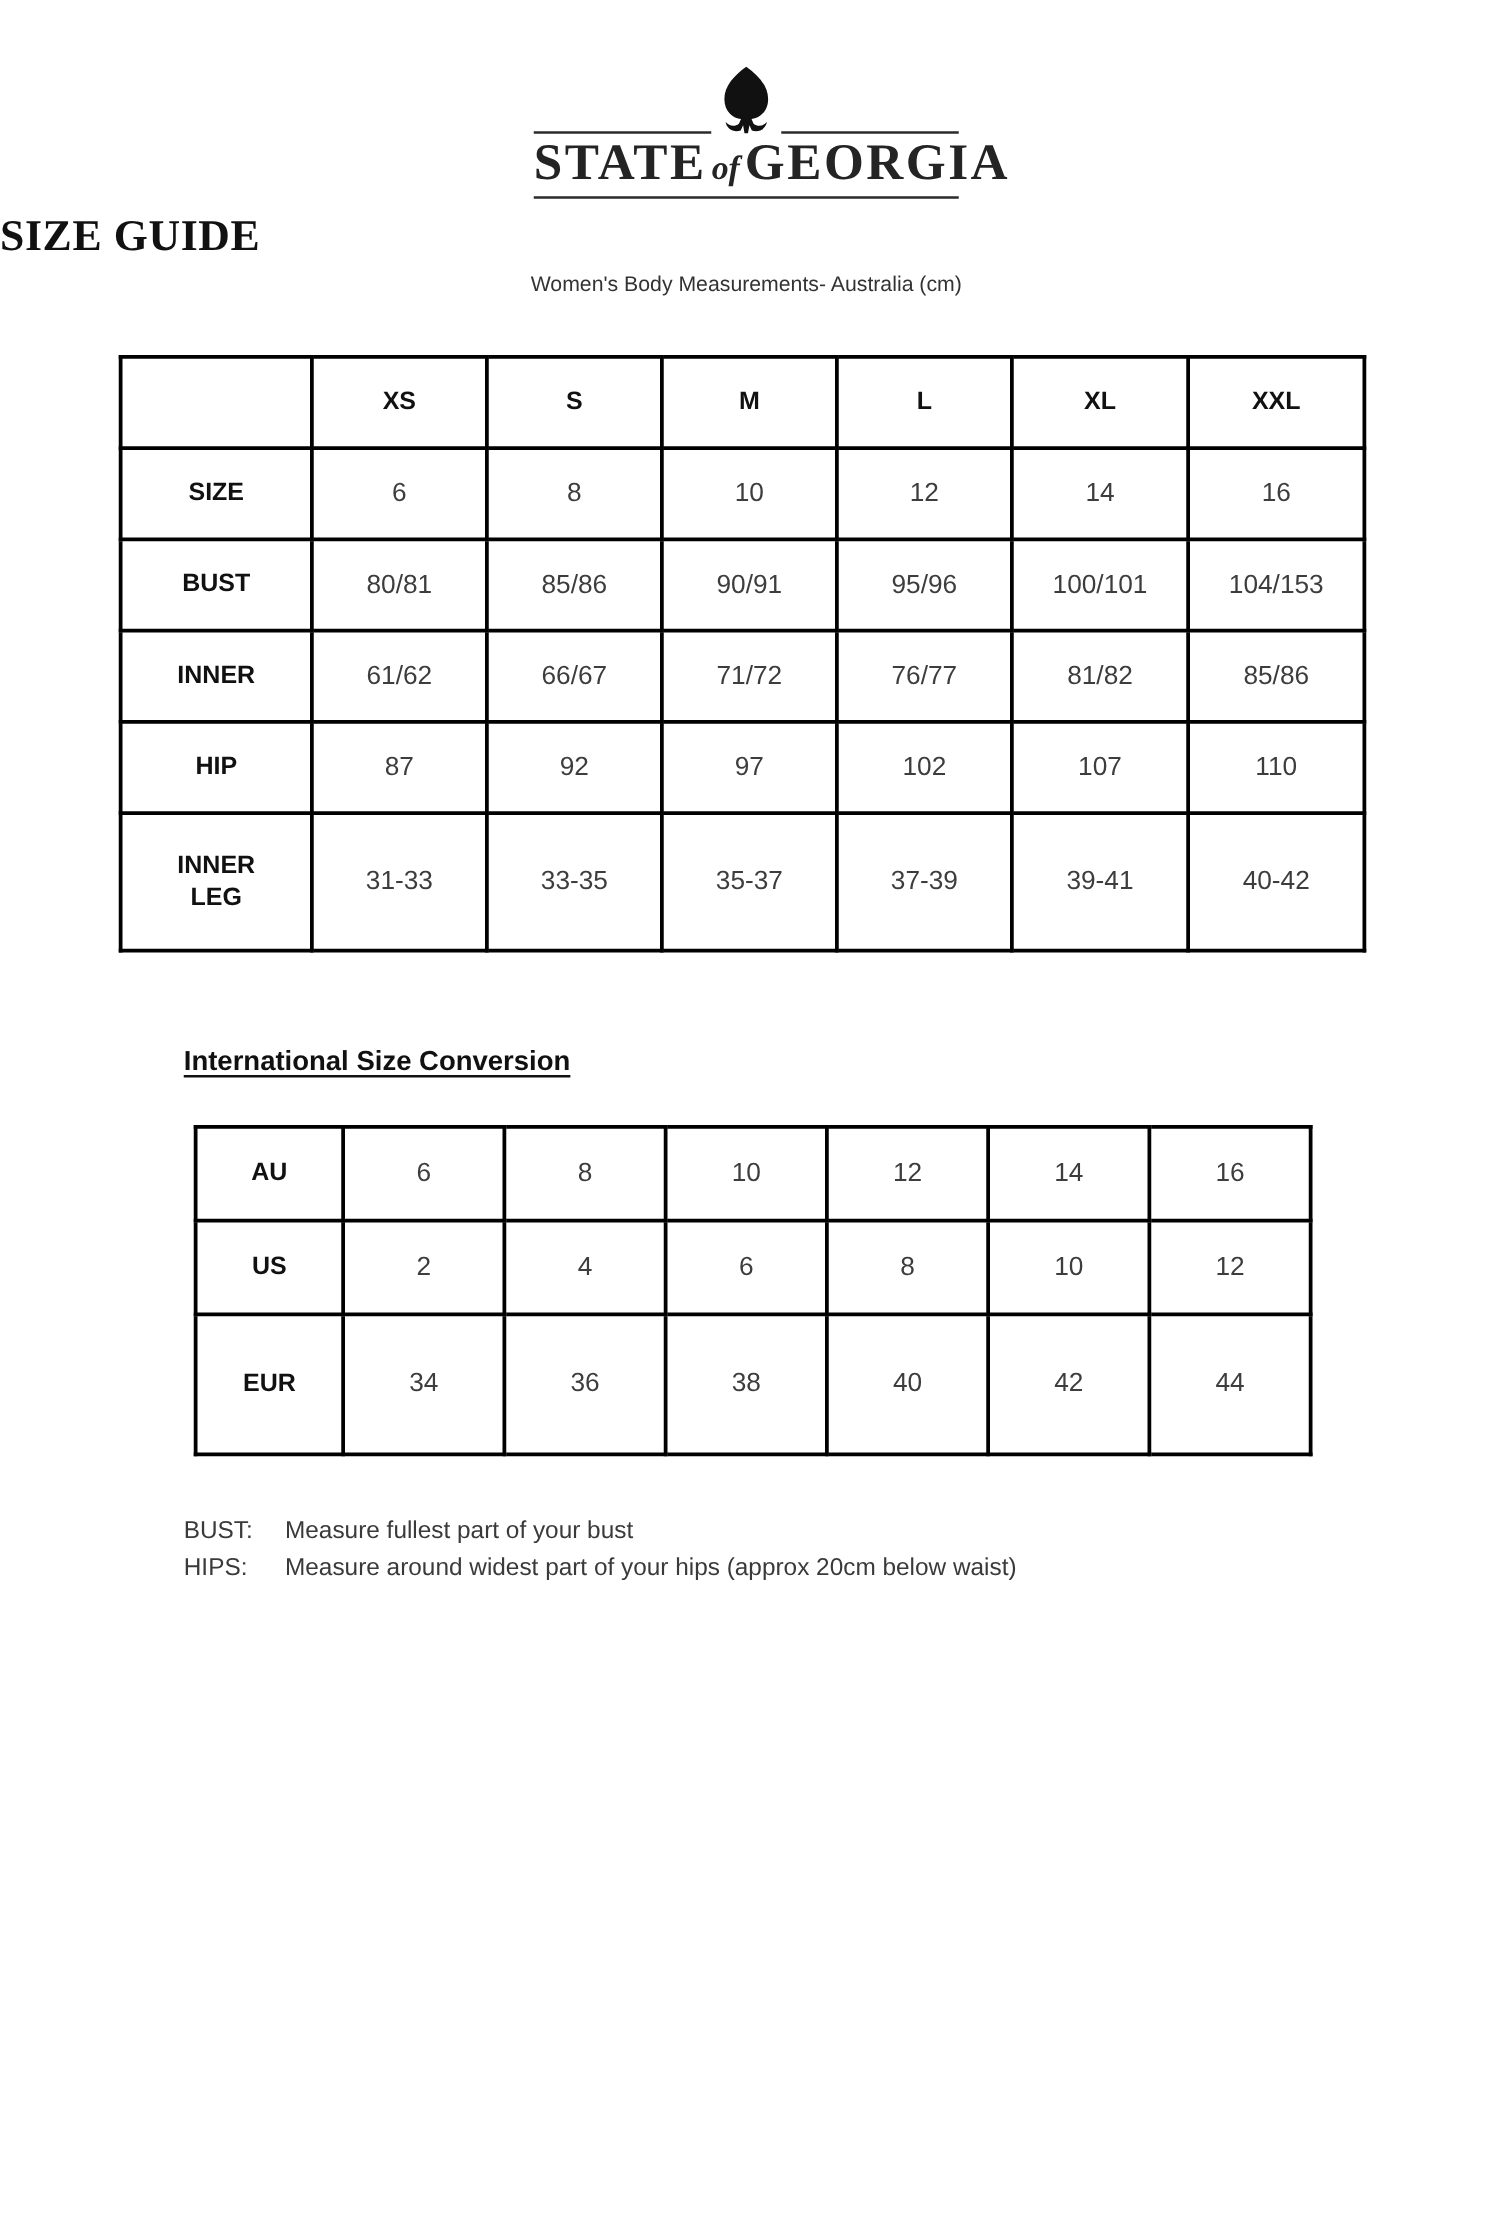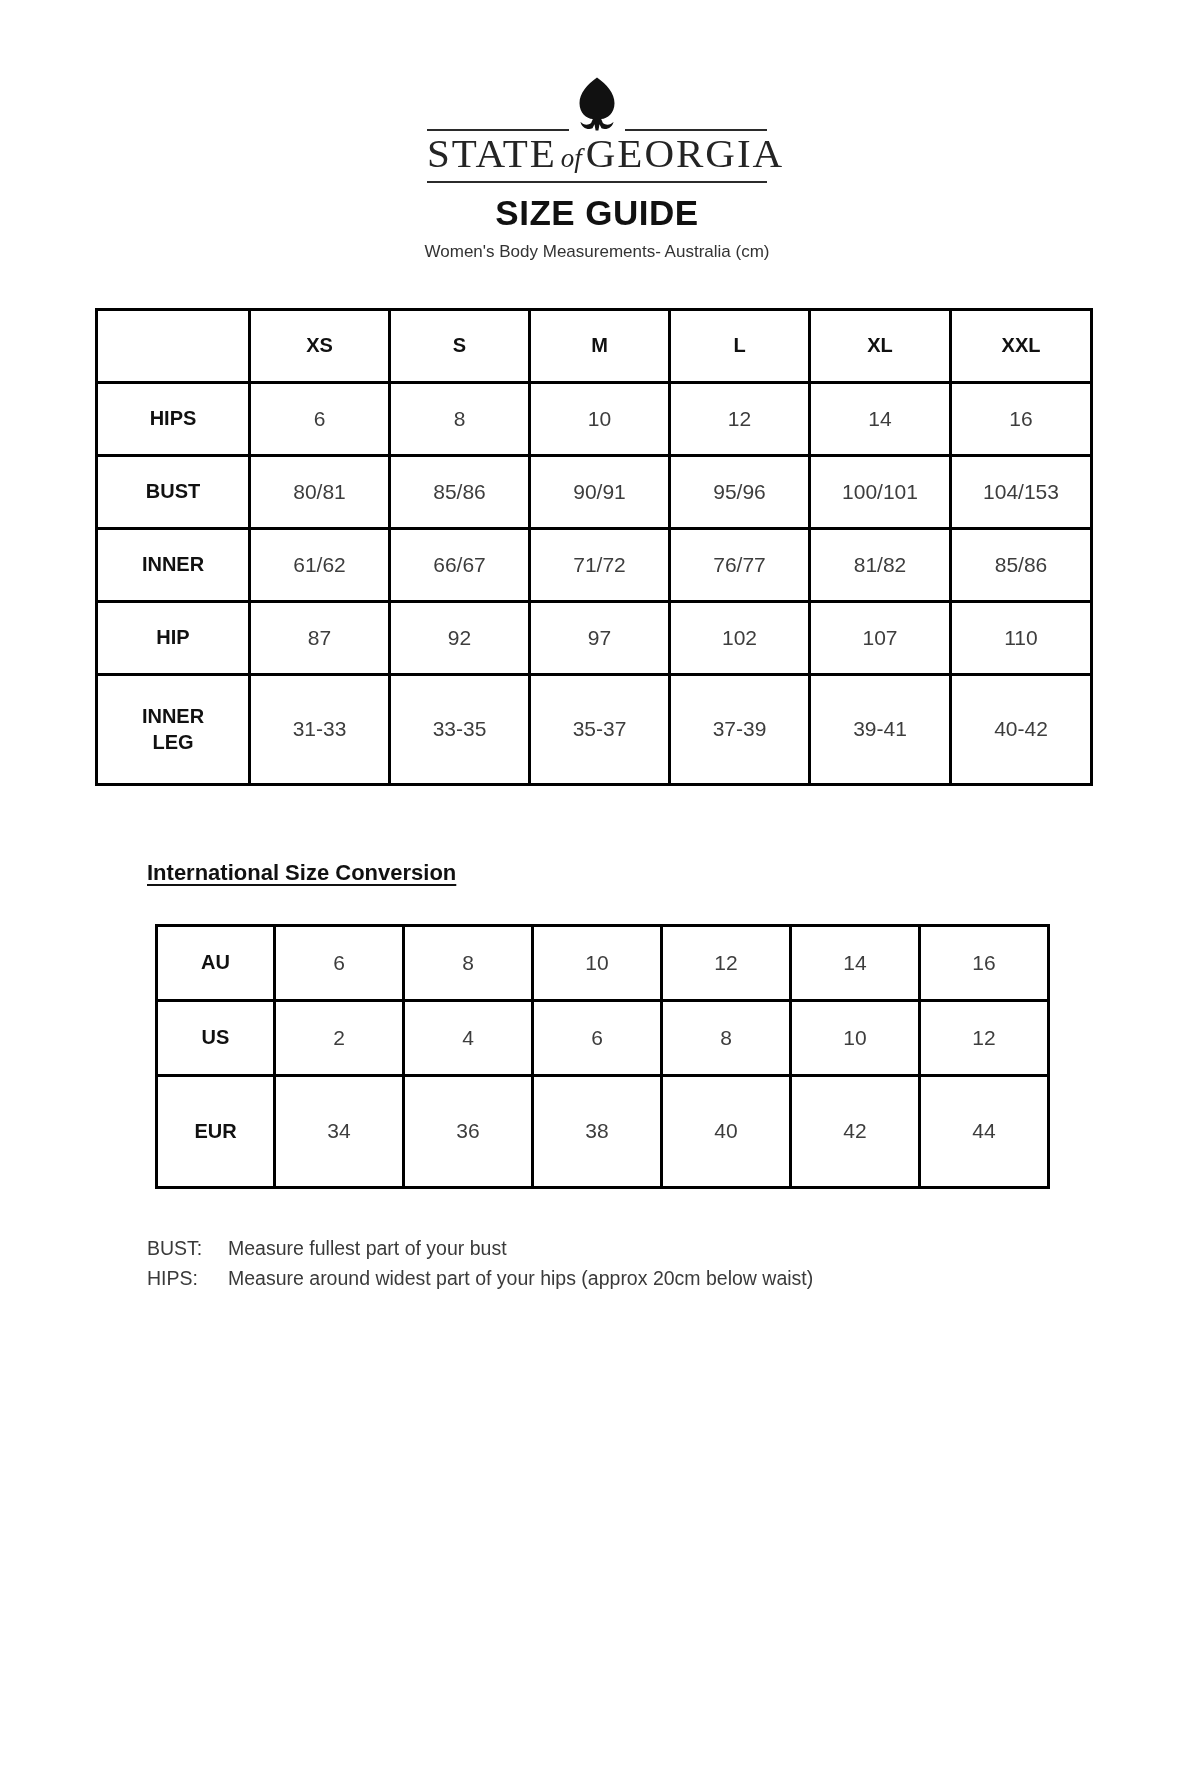--- a/index.html
+++ b/index.html
@@ -4,35 +4,35 @@
 <style>
   html,body{margin:0;padding:0;}
   body{
     width:1194px;height:1792px;background:#ffffff;
     font-family:"Liberation Sans","DejaVu Sans",sans-serif;
     color:#3d3d3d;overflow:hidden;
   }
   .page{position:relative;width:1194px;height:1792px;background:#fff;}
 
   
-  .logo{width:340px;margin:0 auto;padding-top:76px;text-align:center;position:relative;}
+  .logo{width:340px;margin:0 auto;padding-top:52px;text-align:center;position:relative;font-weight:bold;}
   .tree{display:block;margin:0 auto -4px auto;width:56px;height:56px;}
   .rule-row{display:flex;align-items:flex-end;height:3px;margin-top:-3px;}
   .rule-row .seg{flex:1;border-top:2px solid #2b2b2b;}
   .rule-row .gapmid{width:56px;}
   .brand-line{
     font-family:"Liberation Serif","DejaVu Serif",serif;
     font-size:41px;color:#242424;letter-spacing:2px;
     line-height:1.12;white-space:nowrap;
   }
   .brand-line .of{font-style:italic;font-size:27px;letter-spacing:0;margin:0 4px;}
   .brand-underline{border-top:2px solid #2b2b2b;margin-top:4px;}
   .page-title{
-    text-align:center;font-size:35px;font-weight:700;color:#111;
-    letter-spacing:0.5px;margin-top:10px;
+    font-size:35px;font-weight:700;color:#111;
+    letter-spacing:0.5px;margin-top:10px;font-family:Liberation Serif, serif;
   }
   .page-subtitle{text-align:center;font-size:17px;color:#333;margin-top:9px;}
 
   
   table{border-collapse:collapse;table-layout:fixed;}
   td,th{border:3px solid #000;text-align:center;vertical-align:middle;
         font-size:21px;font-weight:400;color:#3d3d3d;padding:0;}
   th{font-weight:700;color:#111;font-size:20px;}
   .mt{margin:46px 0 0 95px;width:995px;border-radius:24px;}
   .mt tr{height:73px;}
@@ -91,21 +91,21 @@
         <tr>
       <th></th>
       <th>XS</th>
       <th>S</th>
       <th>M</th>
       <th>L</th>
       <th>XL</th>
       <th>XXL</th>
     </tr>
     <tr>
-      <th>HIPS</th>
+      <th>SIZE</th>
       <td>6</td>
       <td>8</td>
       <td>10</td>
       <td>12</td>
       <td>14</td>
       <td>16</td>
     </tr>
     <tr>
       <th>BUST</th>
       <td>80/81</td>

